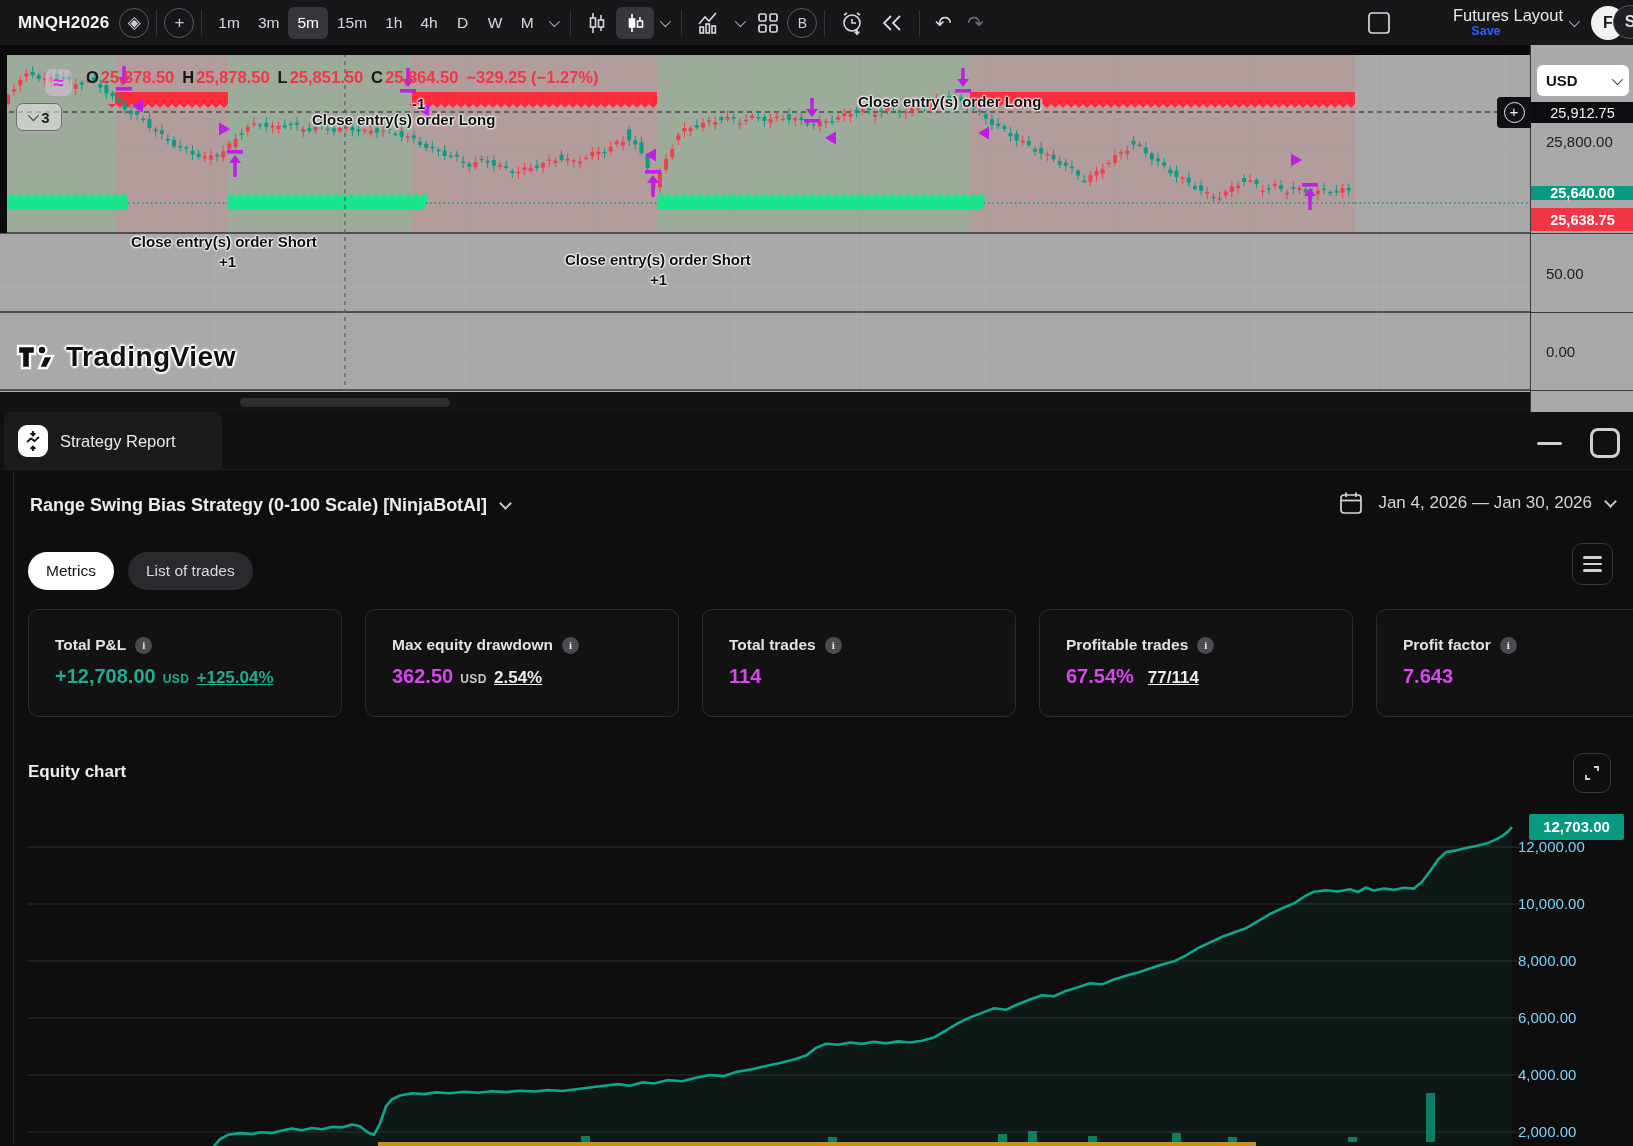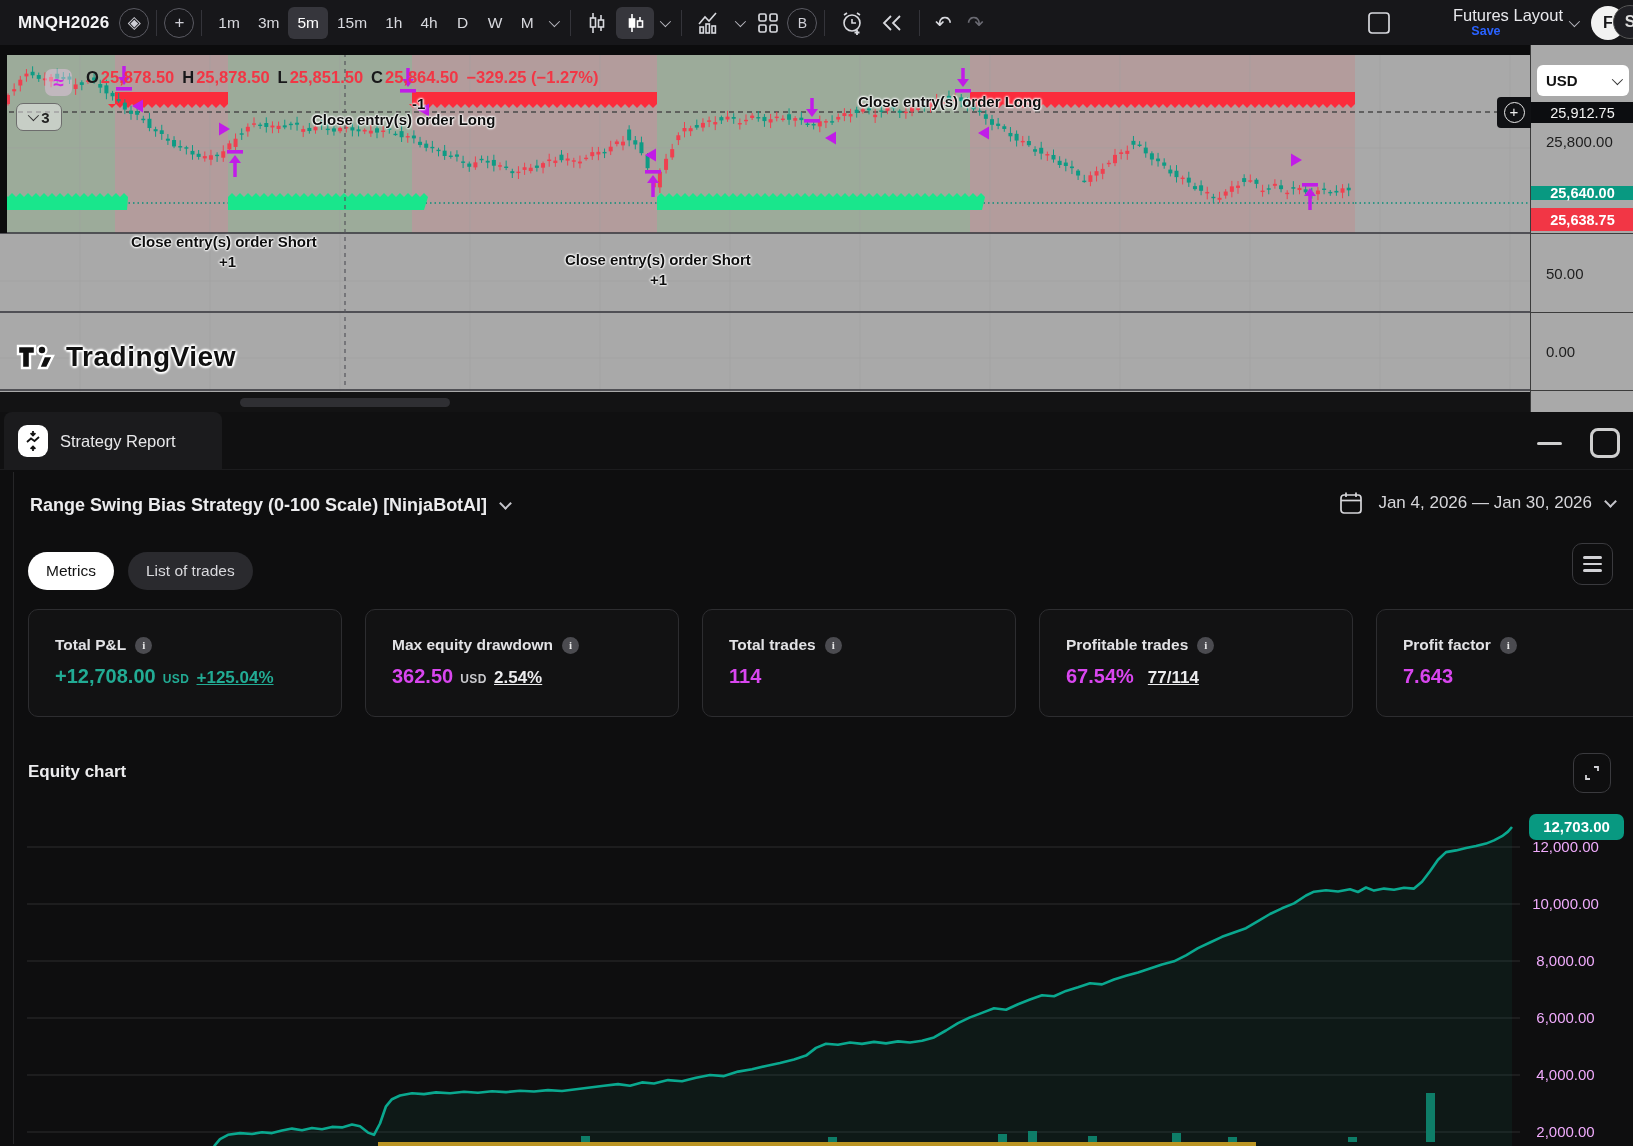--- a/index.html
+++ b/index.html
@@ -82,22 +82,22 @@
   .info-i{width:17px;height:17px;border-radius:50%;background:#4b4b50;color:#e8e8e8;font-size:11px;font-weight:bold;display:flex;align-items:center;justify-content:center;font-family:"Liberation Serif",serif;}
   .card .c-value{margin-top:11px;display:flex;align-items:baseline;gap:7px;white-space:nowrap;}
   .v-main{font-size:20px;font-weight:bold;color:#d946ef;}
   .v-unit{font-size:12px;font-weight:bold;color:#c9c9cd;letter-spacing:.5px;}
   .v-sec{font-size:17px;font-weight:bold;color:#ececee;text-decoration:underline;}
   .pos .v-main,.pos .v-unit,.pos .v-sec{color:#22ab94;}
 
   #equity-title{position:absolute;left:28px;top:350px;color:#ececee;font-size:17px;font-weight:bold;}
   #equity-expand{position:absolute;left:1573px;top:341px;width:38px;height:40px;border:1px solid #3a3a3e;border-radius:10px;display:flex;align-items:center;justify-content:center;}
   #equity-wrap{position:absolute;left:0;top:378px;width:1633px;height:356px;}
-  .eq-tick{position:absolute;width:95px;text-align:center;color:#f0abfc;font-size:15px;}
-  #eq-badge{position:absolute;left:1529px;width:95px;height:26px;background:#089981;border-radius:7px;color:#fff;font-size:15px;font-weight:bold;display:flex;align-items:center;justify-content:center;}
+  .eq-tick{position:absolute;width:95px;text-align:left;color:#7dd3fc;font-size:15px;}
+  #eq-badge{position:absolute;left:1529px;width:95px;height:26px;background:#089981;border-radius:2px;color:#fff;font-size:15px;font-weight:bold;display:flex;align-items:center;justify-content:center;}
 </style>
 </head>
 <body>
 
 <div id="app">
 
   <div id="toolbar">
     <span id="symbol">MNQH2026</span>
     <span class="circle-btn">◈</span>
     <span class="tb-sep"></span>

